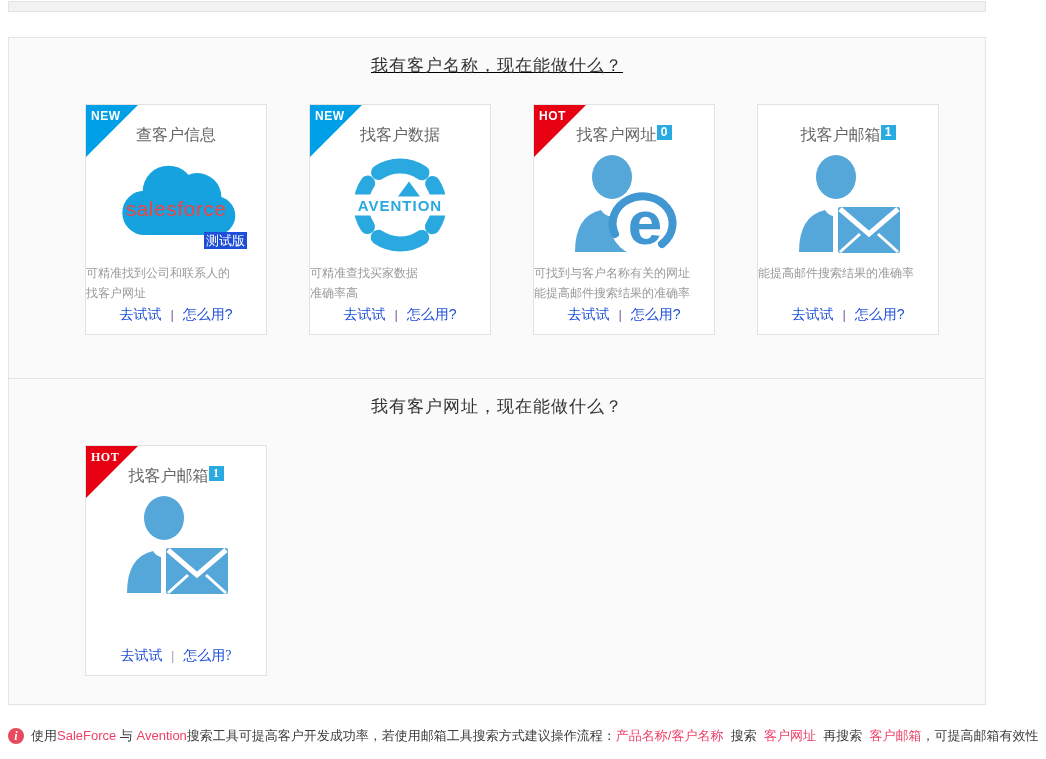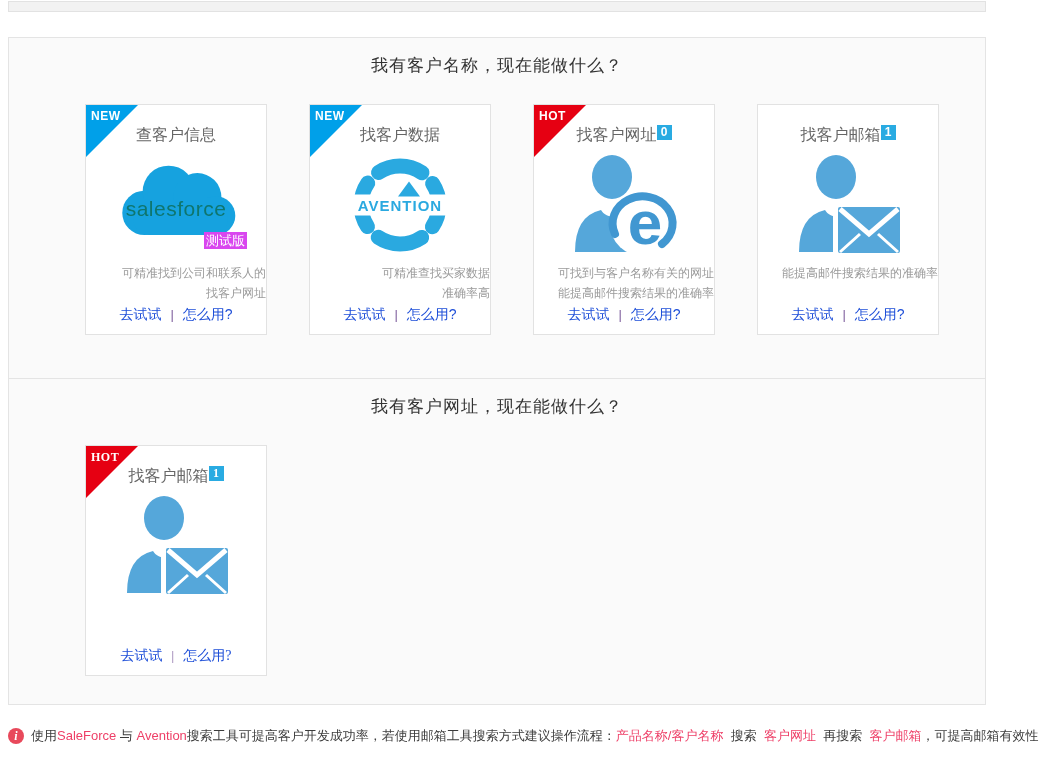--- a/index.html
+++ b/index.html
@@ -3,21 +3,21 @@
 <meta charset="utf-8">
 <style>
   * { box-sizing: border-box; margin: 0; padding: 0; }
   html,body { width:1046px; height:759px; background:#fff; overflow:hidden;
               font-family:"Liberation Sans", sans-serif; position:relative; }
 
   .top-strip { position:absolute; left:8px; top:1px; width:978px; height:11px;
                background:#f2f2f2; border:1px solid #e2e2e2; }
 
   .panel { position:absolute; left:8px; width:978px; background:#fafafa; border:1px solid #e4e4e4; }
-  .panel-1 { top:37px; height:369px; }
+  .panel-1 { top:37px; height:369px;text-decoration:underline; }
   .panel-2 { top:378px; height:327px;font-family:Liberation Serif, serif; }
 
   .section-title { text-align:center; padding-top:16px; font-size:17px; color:#333; letter-spacing:1px; }
 
   .cards-row { position:absolute; left:28px; top:66px; display:flex; gap:42px;padding-left:48px; }
 
   .card { position:relative; width:182px; height:231px; background:#fff; border:1px solid #e2e2e2;
           display:flex; flex-direction:column; align-items:center; }
 
   .corner-badge { position:absolute; top:0; left:0; width:0; height:0;
@@ -28,31 +28,31 @@
                        font-size:12px; letter-spacing:0.5px; }
 
   .card-title { margin-top:20px; font-size:16px; color:#666; height:22px; white-space:nowrap; }
   .count-badge { display:inline-block; background:#29abe2; color:#fff; font-size:12px; font-weight:bold;
                  min-width:15px; height:15px; line-height:15px; text-align:center; vertical-align:top;
                  margin-top:0px; }
 
   .icon-area { height:116px; width:100%; display:flex; align-items:center; justify-content:center;
                position:relative; }
 
-  .desc { height:42px; font-size:12px; color:#9b9b9b; text-align:right; line-height:20px; width:100%; }
+  .desc { height:42px; font-size:12px; color:#9b9b9b; text-align:left; line-height:20px; width:100%; }
 
   .links { margin-top:auto; margin-bottom:10px; font-size:14px; white-space:nowrap; }
   .link { color:#1d4ed8; text-decoration:none; cursor:pointer; }
   .sep { color:#7d5c9c; margin:0 9px; font-size:13px; }
 
   
   .logo-sf { position:relative; width:130px; height:88px; }
   .sf-text { position:absolute; left:50%; top:36px; transform:translateX(-50%);
-             color:#0f766e; font-size:21px; letter-spacing:0.5px; }
-  .sf-sub { position:absolute; right:-6px; bottom:0px; background:#d946ef; color:#fff;
+             color:#ef4444; font-size:21px; letter-spacing:0.5px; }
+  .sf-sub { position:absolute; right:-6px; bottom:0px; background:#1d4ed8; color:#fff;
             font-size:13px; padding:0 2px; line-height:17px; }
 
   
   .logo-av { position:relative; width:96px; height:96px; }
   .av-band { position:absolute; left:-8px; right:-8px; top:50%; transform:translateY(-50%);
              height:21px; background:#fff; display:flex; align-items:center; justify-content:center; }
   .av-text { color:#2aa9e0; font-weight:bold; font-size:15px; letter-spacing:1px; }
   .av-peak { position:absolute; left:50%; top:-13px; transform:translateX(-2px);
              width:0; height:0; border-left:11px solid transparent; border-right:11px solid transparent;
              border-bottom:15px solid #2aa9e0; }

